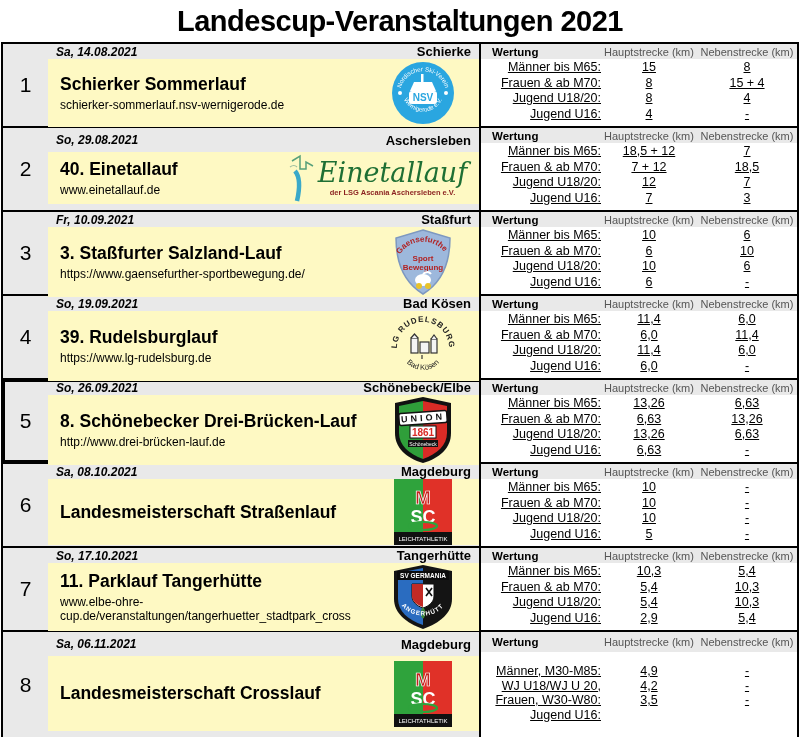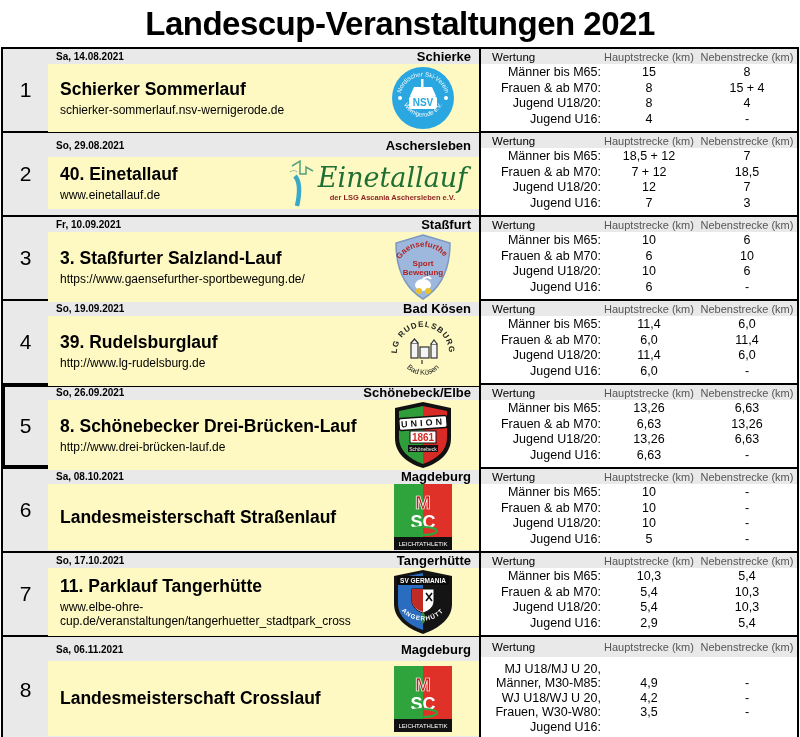--- a/index.html
+++ b/index.html
@@ -1,39 +1,39 @@
 <!DOCTYPE html>
 <html><head>
 <meta charset="utf-8">
 <style>
   html,body { margin:0; padding:0; background:#fff; }
   body { width:800px; font-family:"Liberation Sans",sans-serif; color:#000; }
-  .page-title { text-align:center; font-size:33px; font-weight:bold; margin:5px 0 4px; letter-spacing:-0.5px; }
+  .page-title { text-align:center; font-size:29px; font-weight:bold; margin:5px 0 4px; letter-spacing:-0.5px; }
   .etable { border:2px solid #000; margin:0 1px; }
   .row { display:flex; height:82px; background:#e9e9e9; }
   .row + .row { border-top:2px solid #000; }
   .row.heavy { box-shadow: inset 0 0 0 2px #000; }
   .row.last { height:105px; }
   .num { width:45px; display:flex; align-items:center; justify-content:center; font-size:21px; }
   .main { flex:1; display:flex; flex-direction:column; min-width:0; }
   .strip { height:24px; display:flex; justify-content:space-between; align-items:center; padding:0 8px 0 8px; }
-  .date { font-weight:bold; font-size:10px; }
+  .date { font-weight:bold; font-size:12px;font-style:italic; }
   .city { font-weight:bold; font-size:13px; }
   .content { flex:1; background:#fef9c3; margin-bottom:6px; display:flex; align-items:center; }
   .info { flex:1; padding-left:12px; min-width:0; }
   .ev-name { font-weight:bold; font-size:17.5px; line-height:1.15; }
   .ev-url { font-size:12px; margin-top:3px; }
   .logo { width:112px; display:flex; align-items:center; justify-content:center; }
   .logo-wide { width:205px; }
   .wertung { width:316px; border-left:2px solid #000; background:#fff; display:flex; flex-direction:column; }
   .whead { height:20px; background:#e9e9e9; display:grid; grid-template-columns:120px 96px 1fr; align-items:center; font-size:11px; }
-  .whead .w1 { font-weight:normal; font-size:11.5px; padding-left:11px; color:#000; }
+  .whead .w1 { font-weight:bold; font-size:11.5px; padding-left:11px; color:#000; }
   .whead .w2, .whead .w3 { text-align:center; color:#555; }
   .wbody { flex:1; display:flex; flex-direction:column; justify-content:center; padding:1px 0 4px; }
-  .wrow { display:grid; grid-template-columns:120px 96px 1fr; font-size:12.5px; line-height:15.5px; }
+  .wrow { display:grid; grid-template-columns:120px 96px 1fr; font-size:12.5px; line-height:15.5px;text-decoration:underline; }
   .last .wrow { line-height:14.5px; }
   .wl { text-align:right; }
   .wv { text-align:center; }
   .einetal-wrap { display:flex; align-items:center; }
   .einetal-script { font-family:"DejaVu Serif",serif; font-style:italic; font-weight:normal; color:#1e6f34; font-size:27px; line-height:1; white-space:nowrap; }
   .einetal-sub { color:#8a1f1f; font-size:7.5px; font-weight:bold; text-align:center; margin-top:2px; white-space:nowrap; }
 </style>
 </head>
 <body>
 
@@ -224,21 +224,21 @@
   <div class="row">
     <div class="num">4</div>
     <div class="main">
       <div class="strip">
         <span class="date">So, 19.09.2021</span>
         <span class="city">Bad Kösen</span>
       </div>
       <div class="content">
         <div class="info">
           <div class="ev-name">39. Rudelsburglauf</div>
-          <div class="ev-url">http://www.lg-rudelsburg.de</div>
+          <div class="ev-url">https://www.lg-rudelsburg.de</div>
         </div>
         <div class="logo">
           <svg width="70" height="70" viewBox="0 0 70 70">
             <defs>
               <path id="rbT" d="M10 44 A26 26 0 1 1 60 44"></path>
               <path id="rbB" d="M16 48 A22 22 0 0 0 54 48"></path>
             </defs>
             <text font-size="8" font-weight="bold" fill="#222" letter-spacing="1"><textPath href="#rbT" startOffset="50%" text-anchor="middle">LG RUDELSBURG</textPath></text>
             <text font-size="7.5" fill="#222"><textPath href="#rbB" startOffset="50%" text-anchor="middle">Bad Kösen</textPath></text>
             <g stroke="#333" fill="#f4f4f4" stroke-width="1.2">
@@ -484,41 +484,36 @@
       </div>
     </div>
     <div class="wertung">
       <div class="whead">
         <span class="w1">Wertung</span>
         <span class="w2">Hauptstrecke (km)</span>
         <span class="w3">Nebenstrecke (km)</span>
       </div>
       <div class="wbody">
         <div class="wrow">
-            <span class="wl">MJ U18/MJ U 20,</span>
+            <span class="wl">Männer, M30-M85:</span>
+            <span class="wv">4,9</span>
+            <span class="wv">-</span>
+          </div>
+        <div class="wrow">
+            <span class="wl">WJ U18/WJ U 20,</span>
+            <span class="wv">4,2</span>
+            <span class="wv">-</span>
+          </div>
+        <div class="wrow">
+            <span class="wl">Frauen, W30-W80:</span>
+            <span class="wv">3,5</span>
+            <span class="wv">-</span>
+          </div>
+        <div class="wrow">
+            <span class="wl">Jugend U16:</span>
             <span class="wv"></span>
             <span class="wv"></span>
           </div>
-        <div class="wrow">
-            <span class="wl">Männer, M30-M85:</span>
-            <span class="wv">4,9</span>
-            <span class="wv">-</span>
-          </div>
-        <div class="wrow">
-            <span class="wl">WJ U18/WJ U 20,</span>
-            <span class="wv">4,2</span>
-            <span class="wv">-</span>
-          </div>
-        <div class="wrow">
-            <span class="wl">Frauen, W30-W80:</span>
-            <span class="wv">3,5</span>
-            <span class="wv">-</span>
-          </div>
-        <div class="wrow">
-            <span class="wl">Jugend U16:</span>
-            <span class="wv"></span>
-            <span class="wv"></span>
-          </div>
       </div>
     </div>
   </div>
 
 </div>
 
 </body></html>

